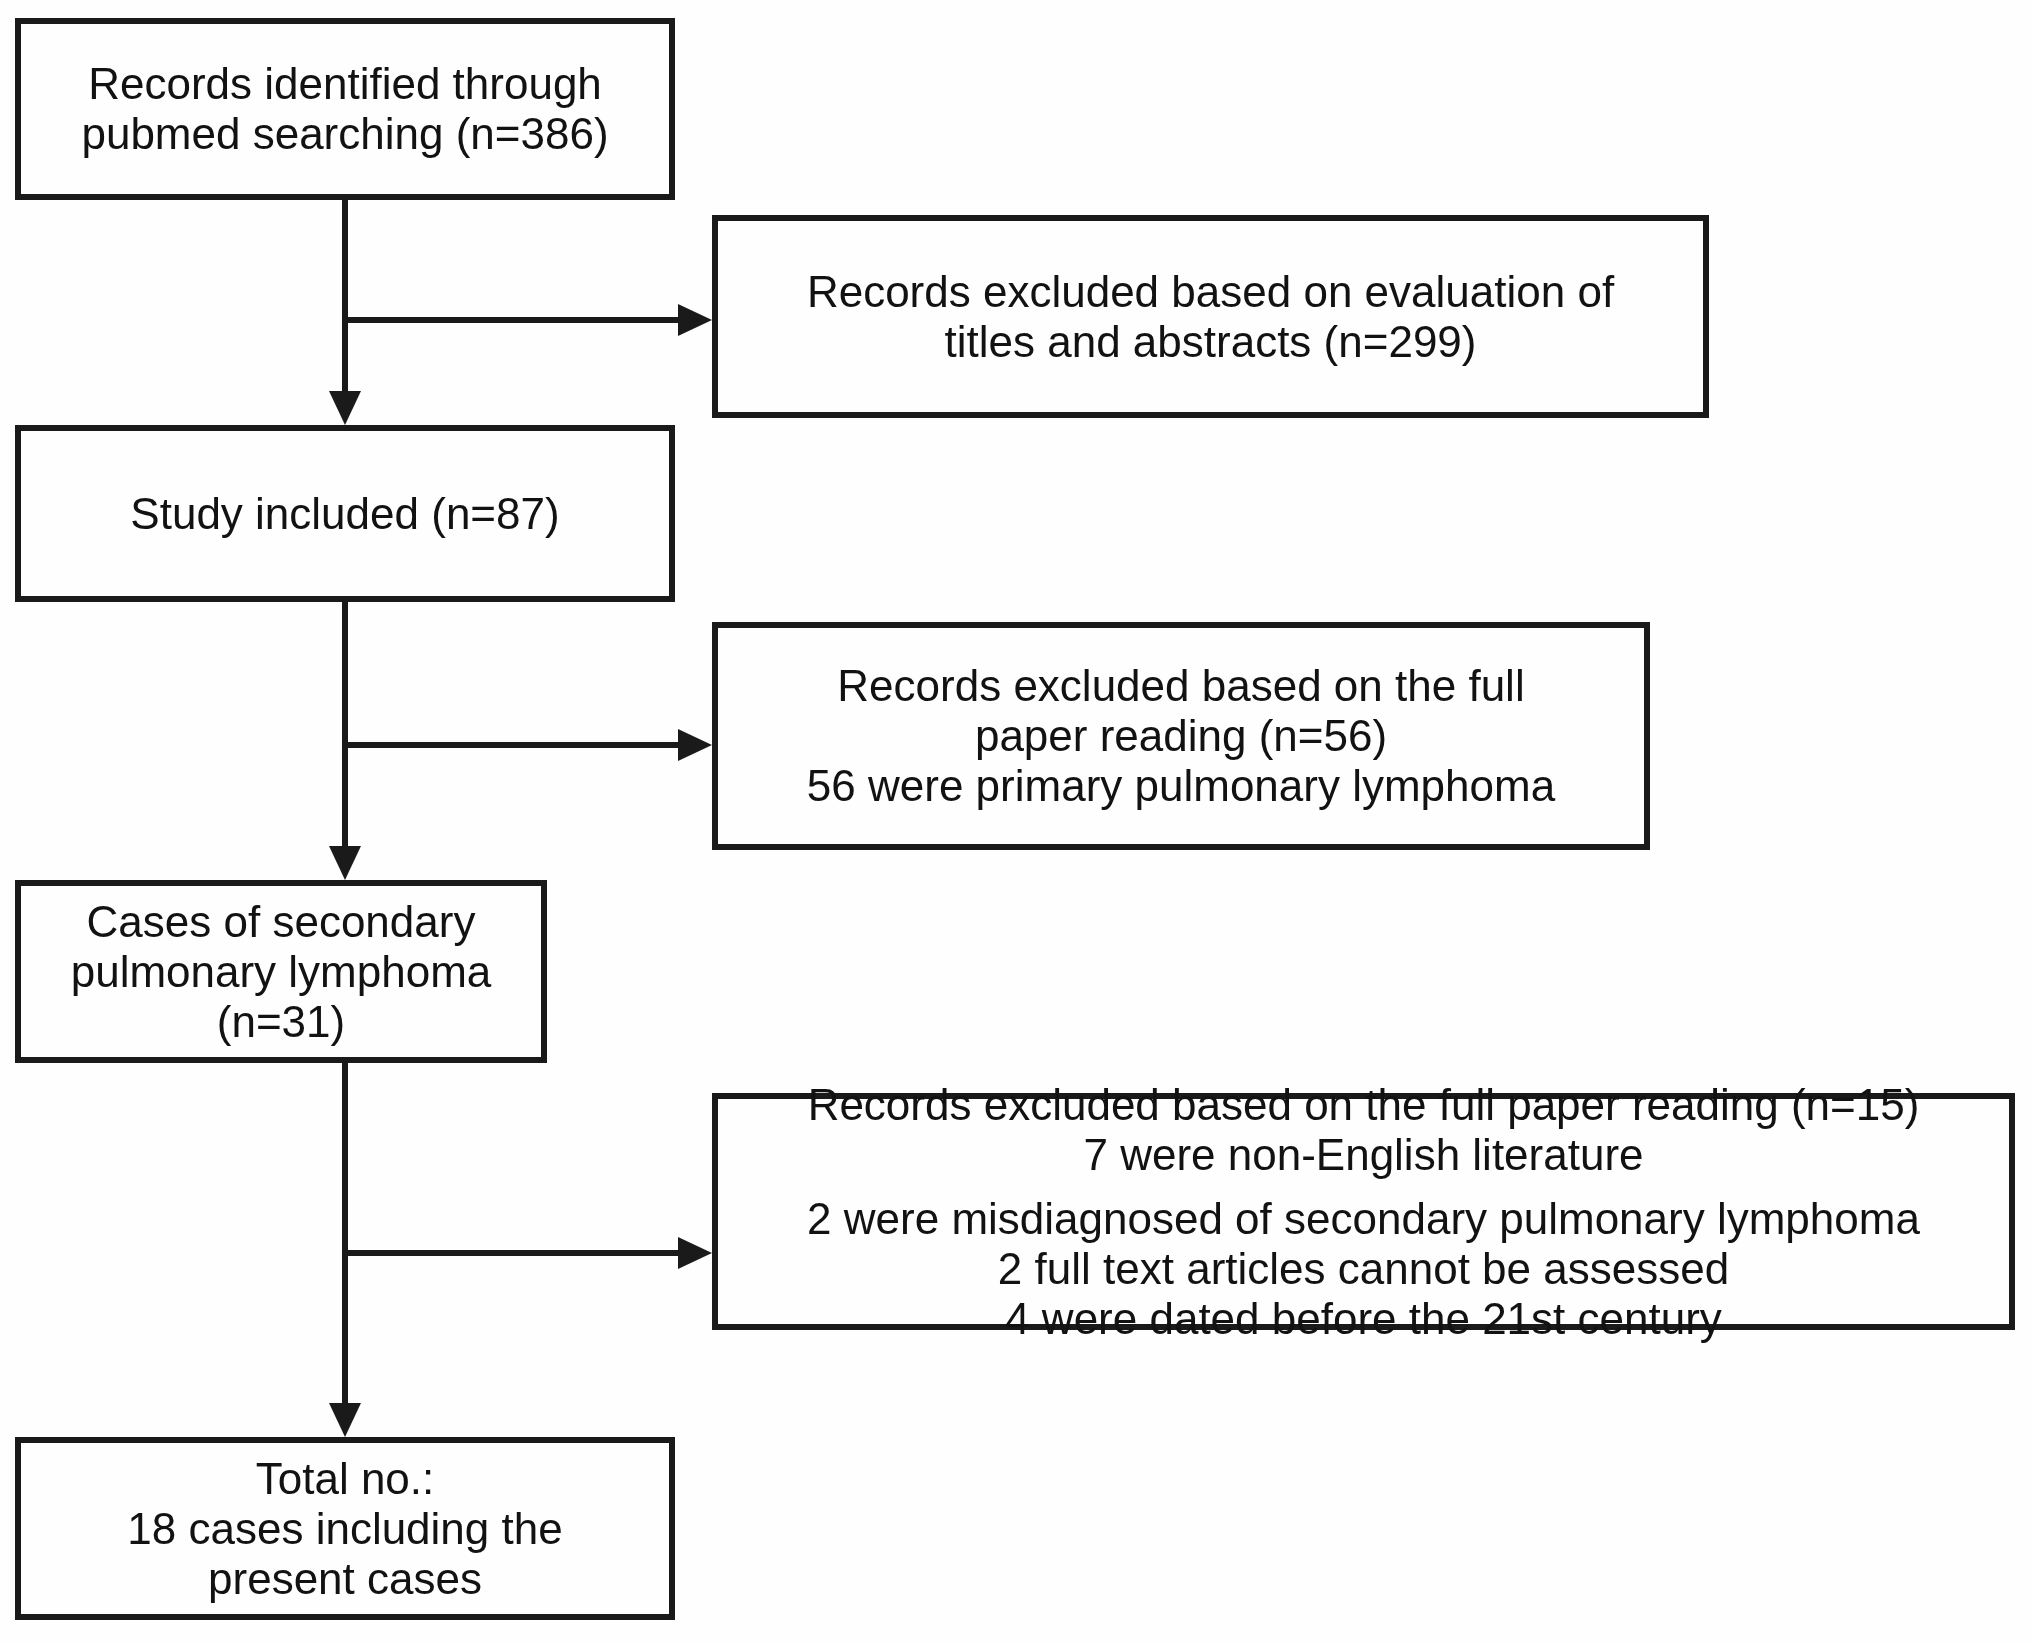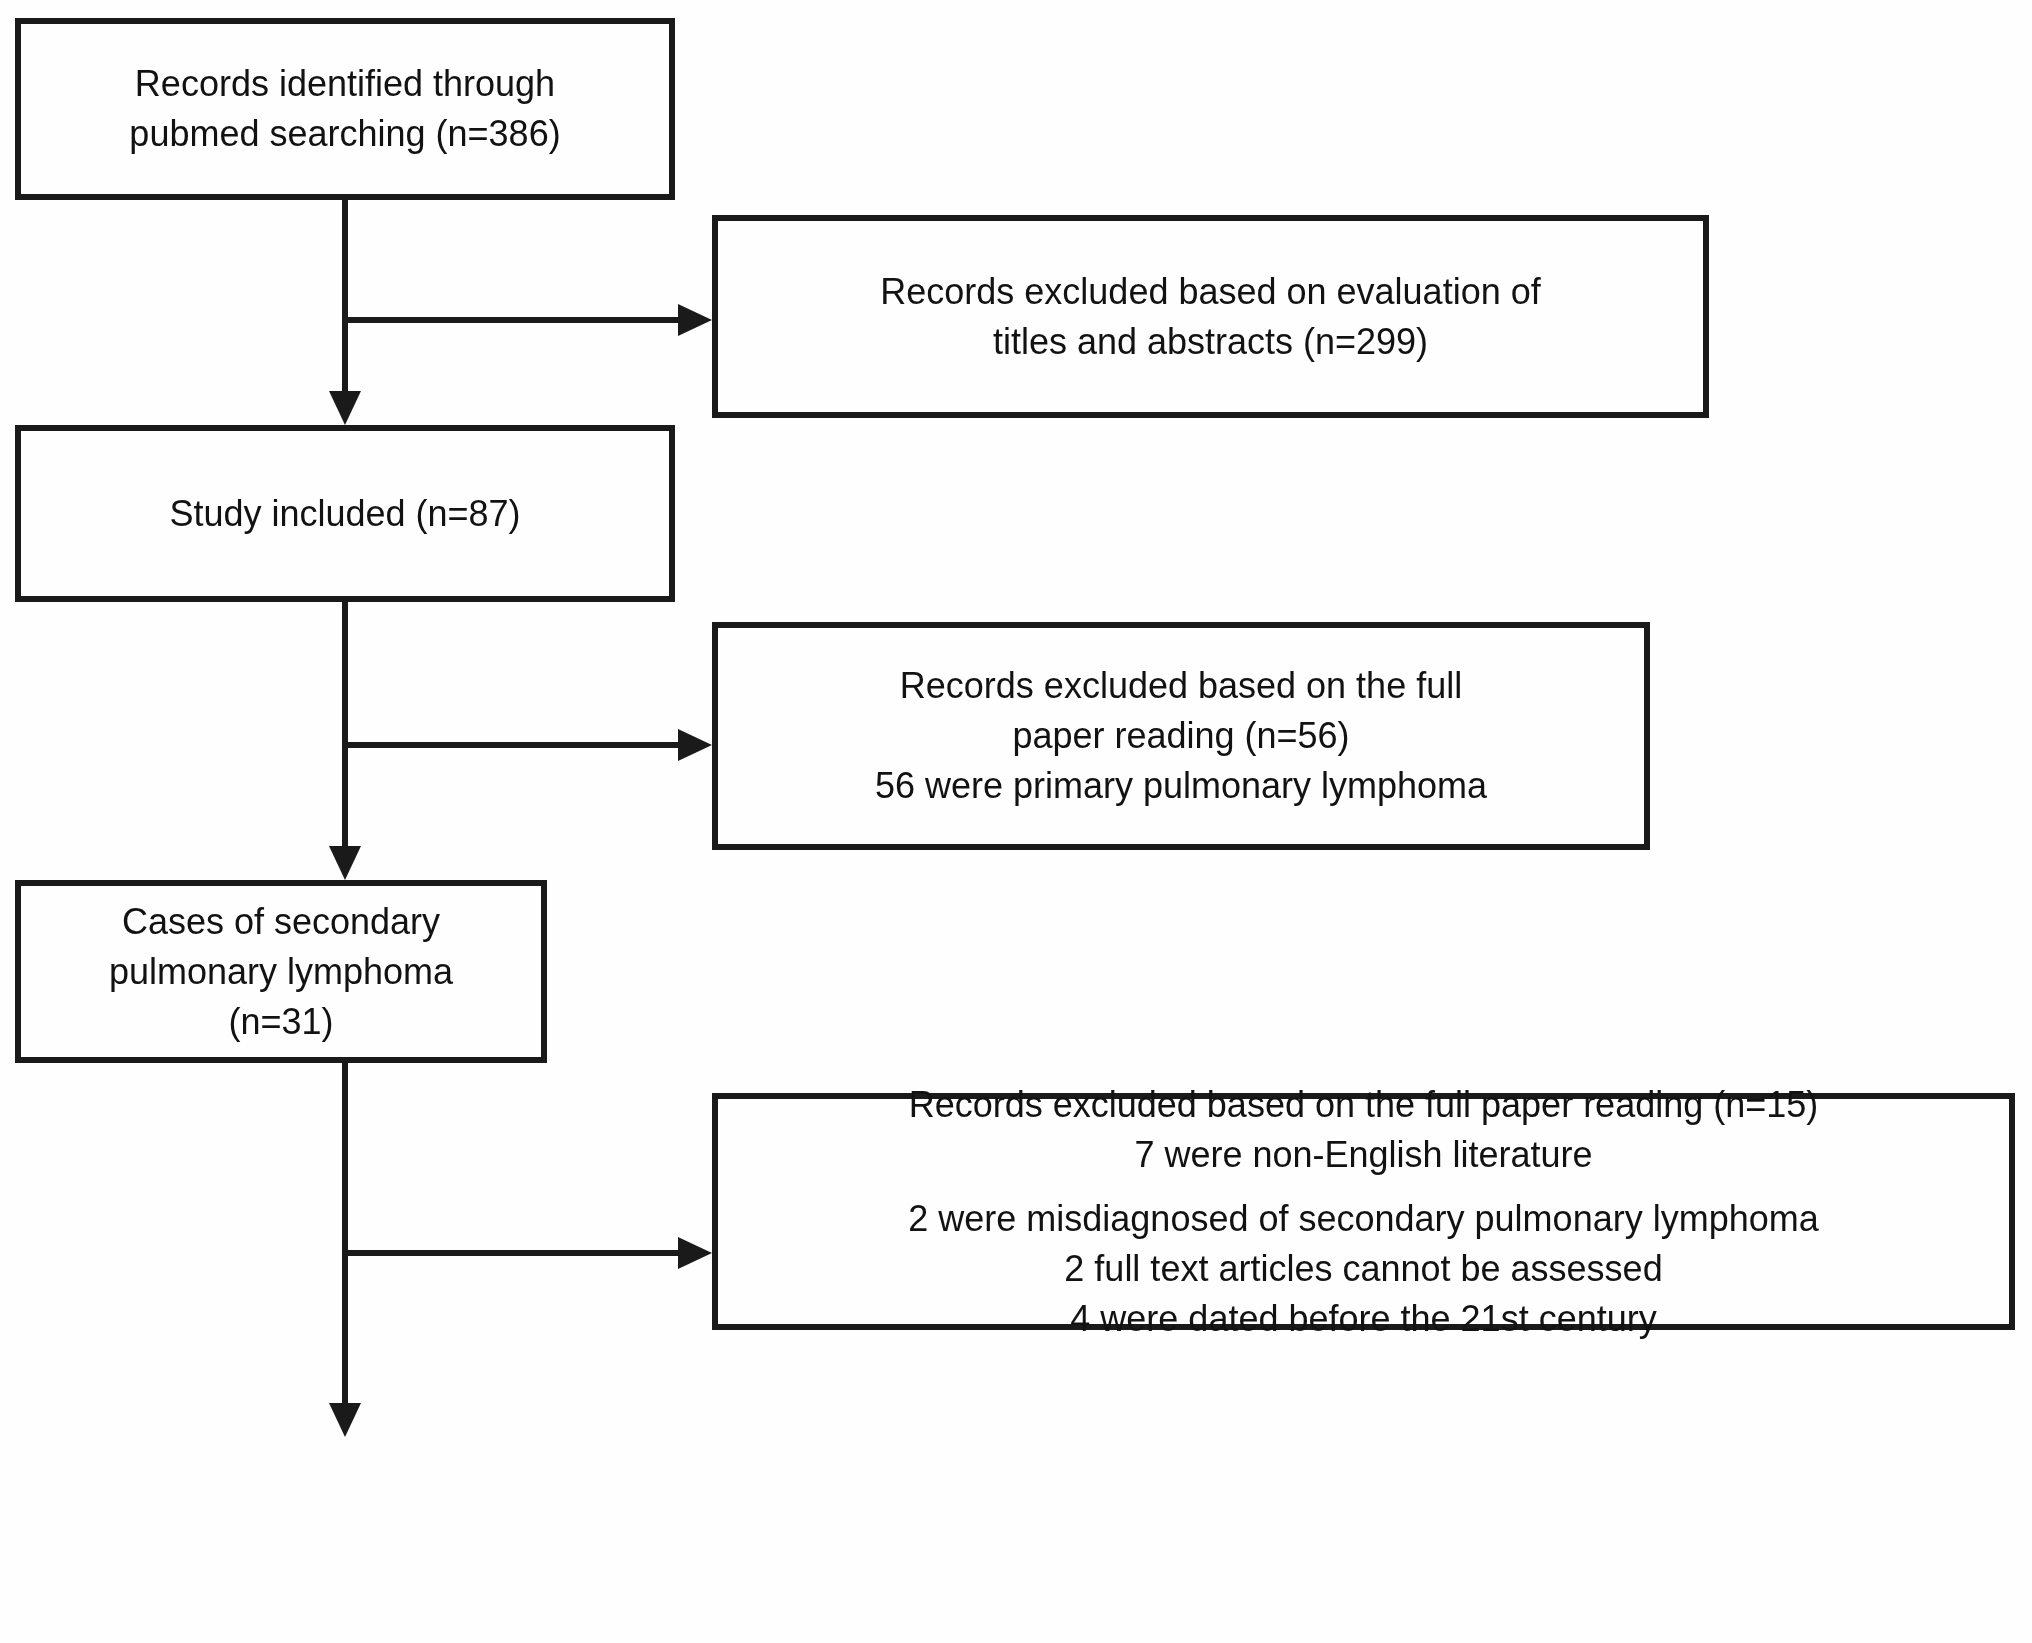--- a/index.html
+++ b/index.html
@@ -20,21 +20,21 @@
     position: absolute;
     box-sizing: border-box;
     border: 6px solid #1a1a1a;
     background: #fefefe;
     display: flex;
     flex-direction: column;
     justify-content: center;
     align-items: center;
   }
   .ln {
-    font-size: 36px;
+    font-size: 44px;
     line-height: 50px;
     text-align: center;
     white-space: nowrap;
     font-weight: 400;
   }
   .ln.gap { margin-top: 14px; }
 
   
   .box-identified      { left: 15px;  top: 18px;   width: 660px;  height: 182px; }
   .box-included        { left: 15px;  top: 425px;  width: 660px;  height: 177px; }
@@ -111,20 +111,25 @@
   <div class="box box-secondary">
     <div class="ln">Cases of secondary</div>
     <div class="ln">pulmonary lymphoma</div>
     <div class="ln">(n=31)</div>
     <div class="artifact">
       <span>(</span>
       <span>)</span>
     </div>
   </div>
 
+  <div class="box box-total">
+    <div class="ln">Total no.:</div>
+    <div class="ln">18 cases including the</div>
+    <div class="ln">present cases</div>
+  </div>
 
   <div class="box box-excluded-titles">
     <div class="ln">Records excluded based on evaluation of</div>
     <div class="ln">titles and abstracts (n=299)</div>
   </div>
 
   <div class="box box-excluded-full56">
     <div class="ln">Records excluded based on the full</div>
     <div class="ln">paper reading (n=56)</div>
     <div class="ln">56 were primary pulmonary lymphoma</div>

